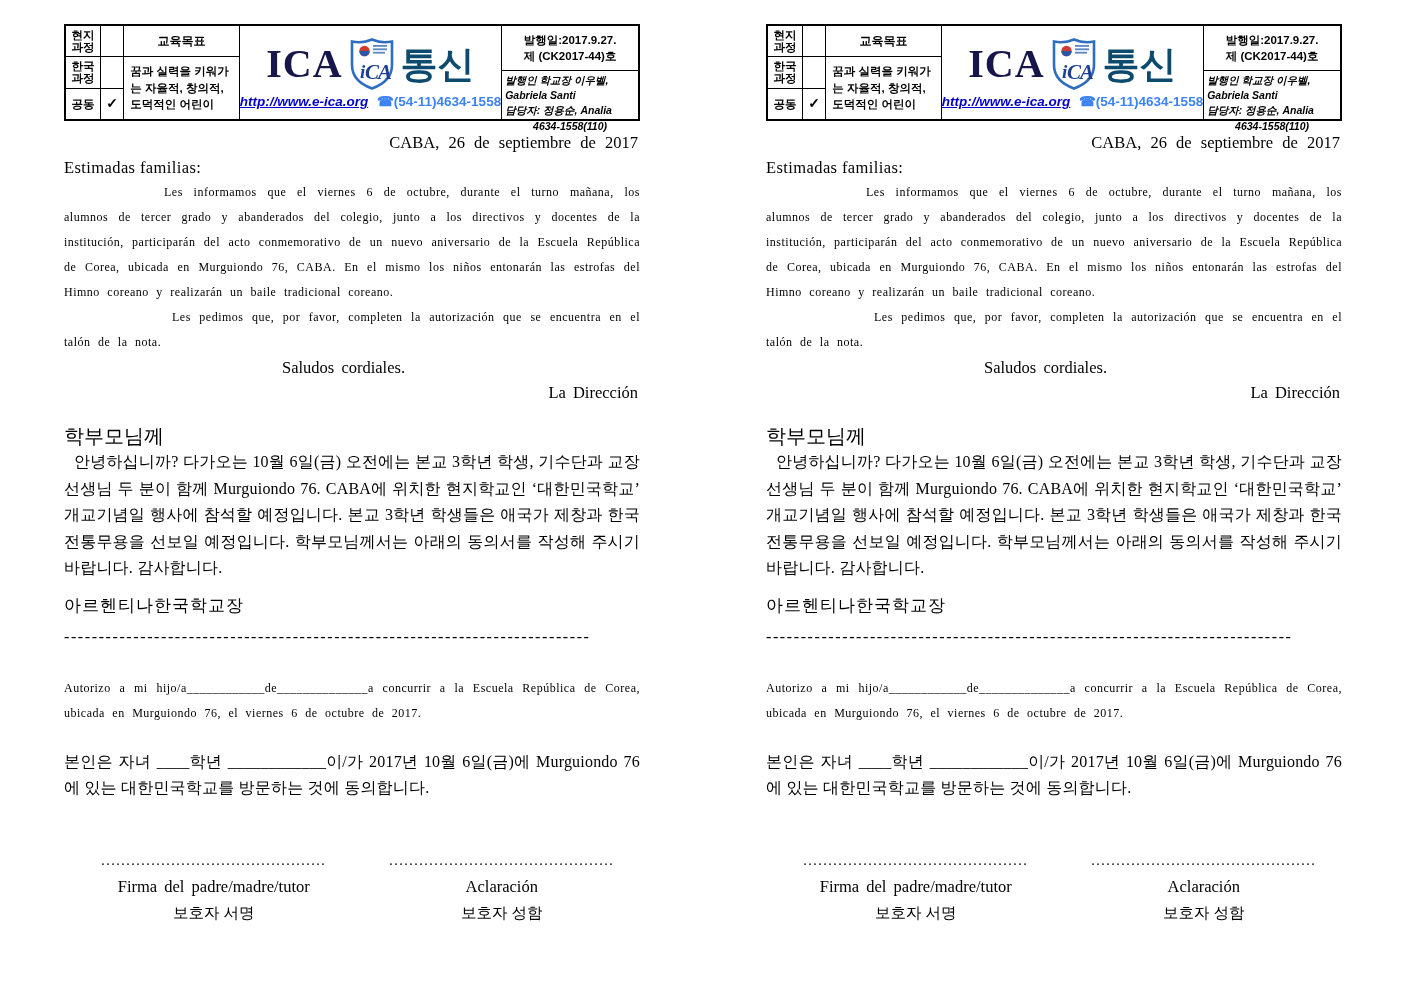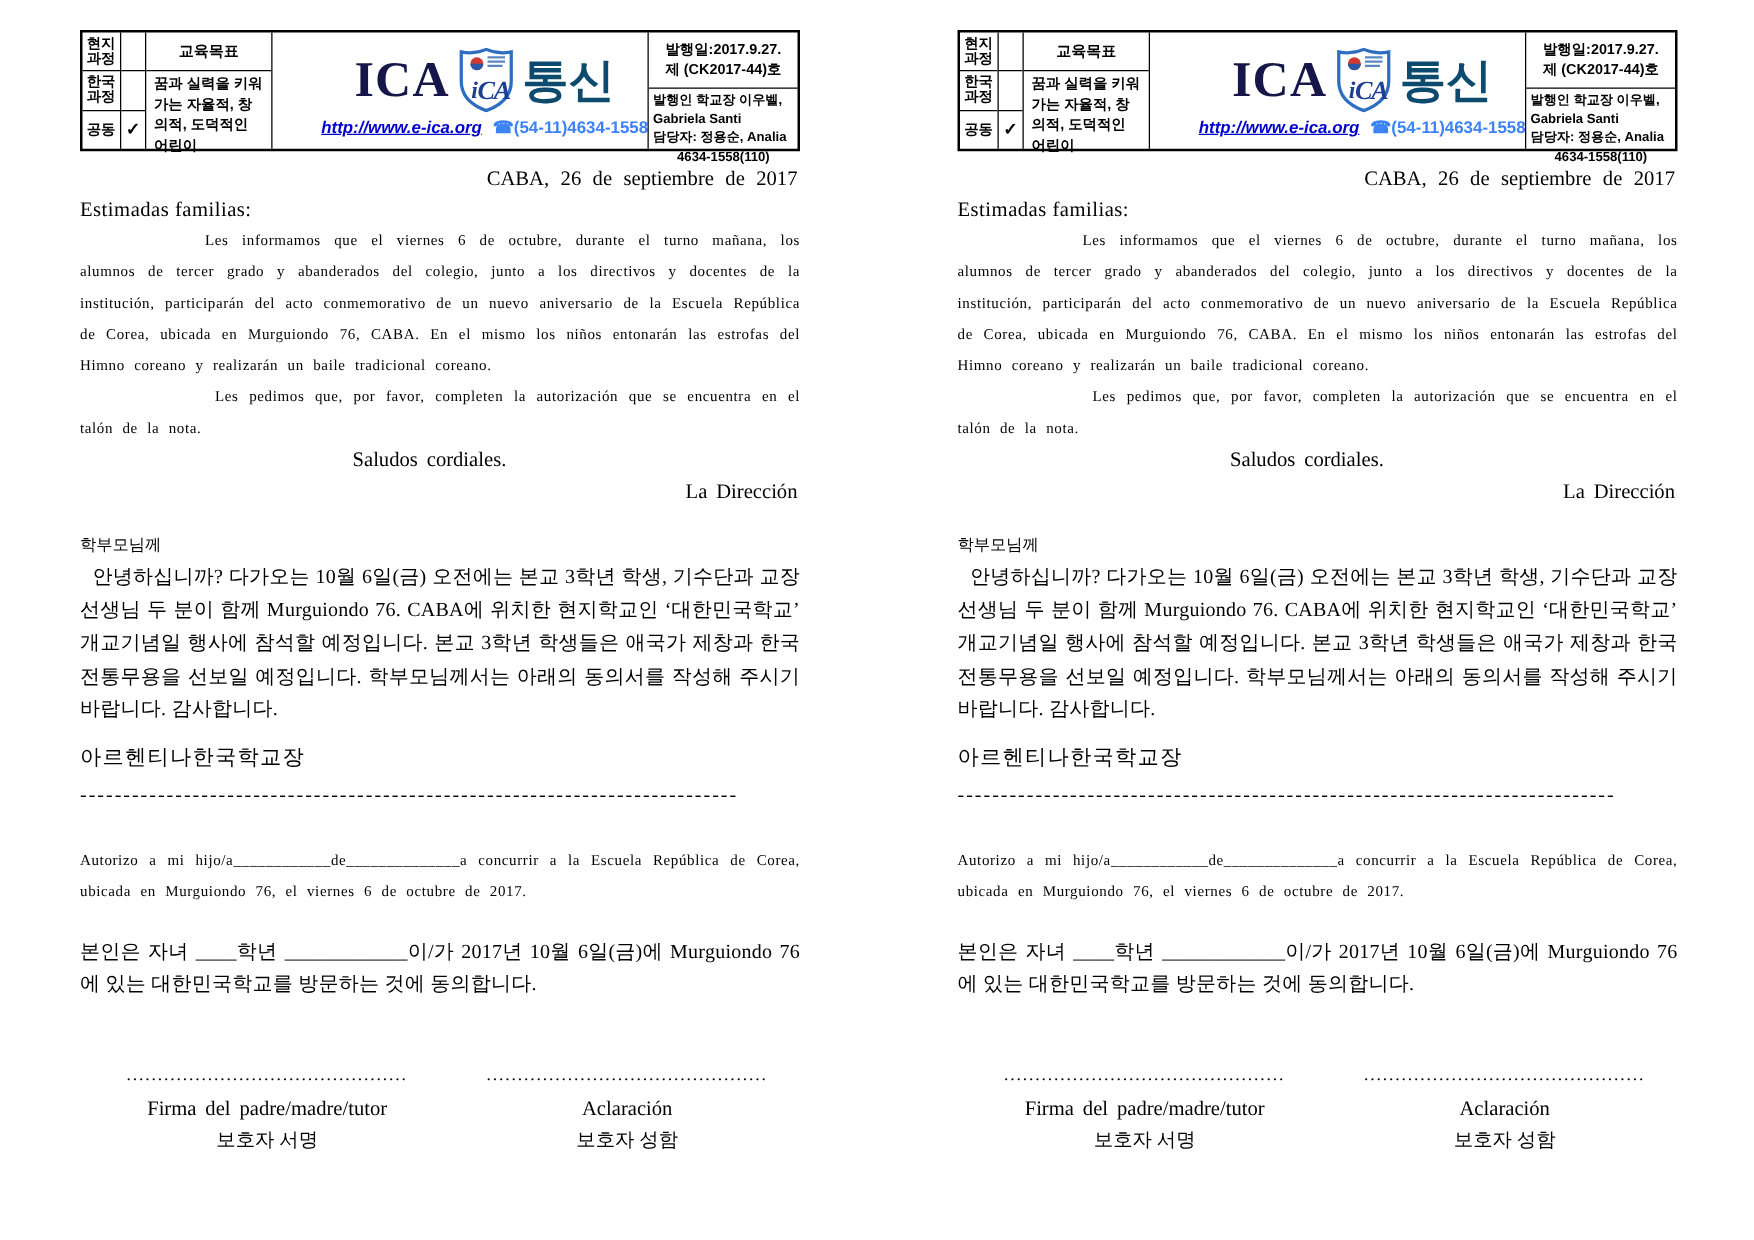--- a/index.html
+++ b/index.html
@@ -13,56 +13,56 @@
   .copy-2 { left:766px; }
 
   
   .htable {
     display:flex; border:2px solid #000; height:97px; box-sizing:border-box;
     font-family:"Liberation Sans", sans-serif;
   }
   .colA { width:38px; display:flex; flex-direction:column; }
   .colB { width:25px; display:flex; flex-direction:column; border-left:1px solid #000; }
   .colC { width:128px; display:flex; flex-direction:column; border-left:1px solid #000; }
-  .colD { flex:1; border-left:1px solid #000; display:flex; flex-direction:column; align-items:center; justify-content:center;padding-left:39px; }
+  .colD { flex:1; border-left:1px solid #000; display:flex; flex-direction:column; align-items:center; justify-content:center; }
   .colE { width:152px; border-left:1px solid #000; display:flex; flex-direction:column; }
   .rcell {
     flex:1; display:flex; align-items:center; justify-content:center;
     font-size:11.5px; font-weight:bold; text-align:center; line-height:1.1; padding:1px;
   }
   .rcell + .rcell { border-top:1px solid #000; }
   .goal-title { height:30px; flex:0 0 30px; border-bottom:1px solid #000; display:flex; align-items:center; justify-content:center; font-size:12px; font-weight:bold; }
   .goal-motto { flex:1; display:flex; align-items:center; justify-content:center; text-align:left; font-size:11.5px; font-weight:bold; line-height:1.45; padding:2px 6px; }
   .checkmark { font-size:14px; font-weight:bold; }
 
   .brandrow { display:flex; align-items:center; gap:7px; margin-top:2px; }
   .brand-ica { font-family:"Liberation Serif", serif; font-weight:bold; font-size:40px; color:#16164a; letter-spacing:1px; line-height:1; }
   .brand-tongsin { font-family:"Liberation Sans", sans-serif; font-weight:bold; font-size:37px; color:#0c4a6e; line-height:1; }
   .shield { width:44px; height:52px; display:block; }
   .urlrow { font-size:13.5px; font-weight:bold; margin-top:3px; white-space:nowrap; }
   .url { color:#0000cc; text-decoration:underline;font-style:italic; }
   .phone { color:#3b82f6; margin-left:5px; }
 
   .issue-top { flex:0 0 44px; border-bottom:1px solid #000; display:flex; flex-direction:column; align-items:center; justify-content:center; font-size:11.5px; font-weight:bold; line-height:1.4; }
-  .issue-bottom { flex:1; font-size:10.5px; font-weight:bold; line-height:1.45; padding:2px 3px; }
+  .issue-bottom { flex:1; font-size:10.5px; font-weight:bold; line-height:1.45; padding:2px 3px;font-style:italic; }
   .issue-bottom .centered { text-align:center; }
 
   
   .date-line { margin-top:9px; text-align:right; font-size:16.5px; word-spacing:5px; line-height:25px; padding-right:2px; }
   .salutation-es { font-size:16.5px; line-height:25px; letter-spacing:0.4px; }
   .body-text {
     font-size:12px; line-height:25px; letter-spacing:0.5px; word-spacing:4px;
     text-align:justify; text-justify:inter-word;
   }
   .indent1 { text-indent:100px; }
   .indent2 { text-indent:108px; }
   .closing-es { font-size:16.5px; line-height:25px; padding-left:218px; word-spacing:3px; }
   .signoff-es { font-size:16.5px; line-height:25px; text-align:right; padding-right:2px; word-spacing:3px; }
 
-  .ko-salutation { margin-top:18px; font-size:13px; line-height:26px; }
+  .ko-salutation { margin-top:18px; font-size:20px; line-height:26px; }
   .ko-paragraph { font-size:16px; line-height:26.5px; text-align:justify; text-justify:inter-word; text-indent:10px; letter-spacing:0.2px; }
   .ko-signer { margin-top:11px; font-size:17px; line-height:25px; letter-spacing:1px; }
 
   .dashed-line { margin-top:6px; white-space:nowrap; overflow:hidden; font-size:16px; letter-spacing:1.6px; line-height:25px; }
 
   .auth-es { margin-top:27px; }
   .auth-ko { margin-top:23px; font-size:16px; line-height:26.5px; text-align:justify; text-justify:inter-word; letter-spacing:0.2px; }
 
   .sig-row { display:flex; margin-top:48px; }
   .sig-col { text-align:center; }

